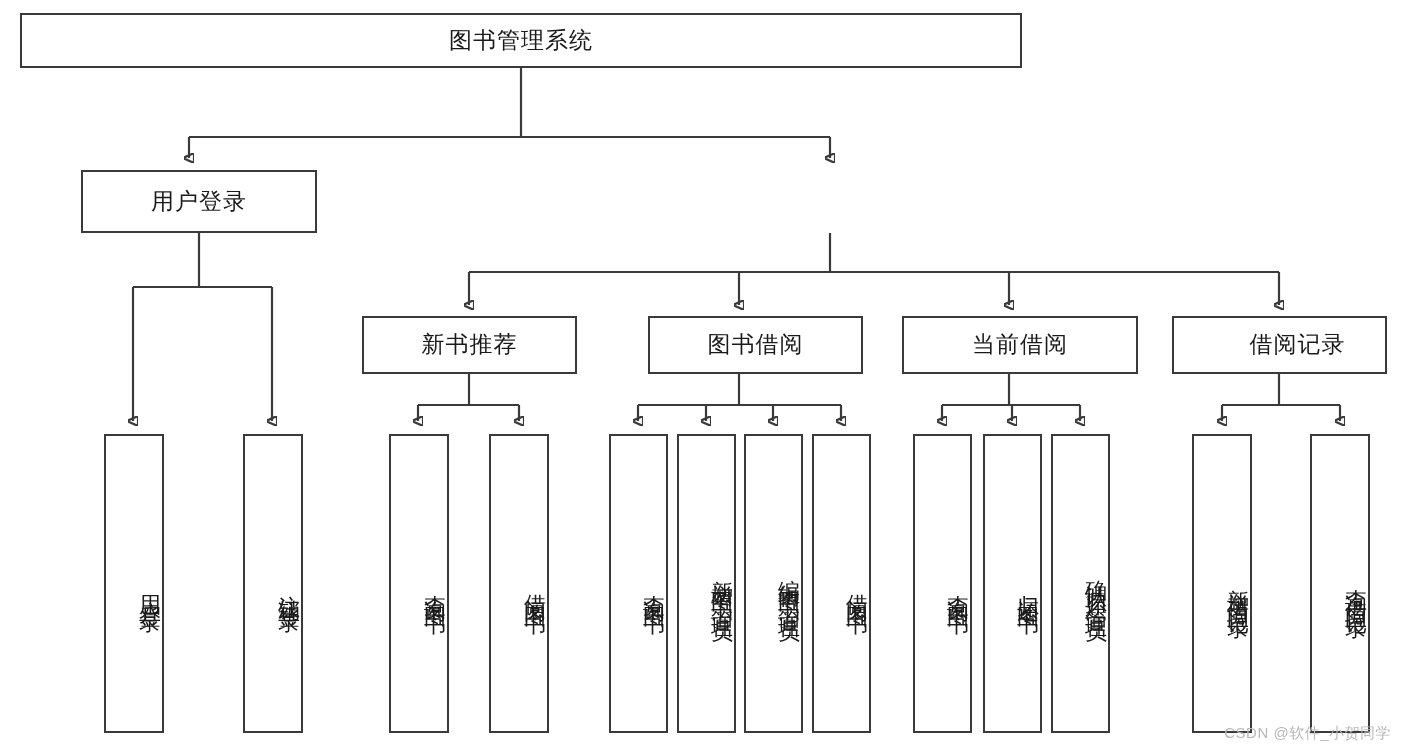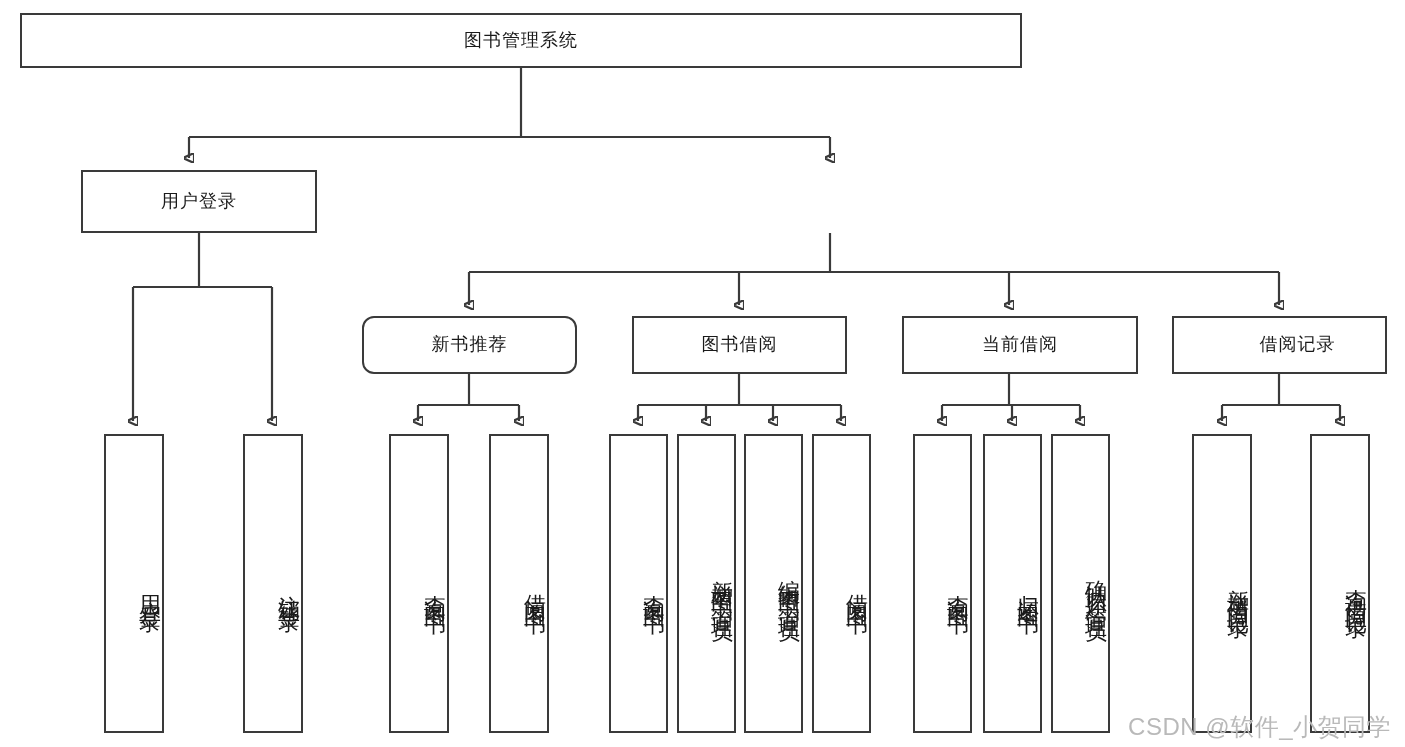--- a/index.html
+++ b/index.html
@@ -21,21 +21,21 @@
     position: absolute;
     box-sizing: border-box;
     border: 2px solid #3a3a3a;
     background: #ffffff;
     display: flex;
     align-items: center;
     justify-content: center;
     color: #1a1a1a;
   }
   .node.horiz {
-    font-size: 18px;
+    font-size: 23px;
     letter-spacing: 1px;
     line-height: 1.2;
   }
   .node.vert {
     writing-mode: vertical-rl;
     text-orientation: upright;
     font-size: 22px;
     letter-spacing: 6px;
     line-height: 1.05;
     padding-top: 10px;
@@ -52,21 +52,21 @@
   }
   #edges path, #edges line {
     stroke: #3a3a3a;
     stroke-width: 2.2;
     fill: none;
   }
   .watermark {
     position: absolute;
     right: 14px;
     bottom: 4px;
-    font-size: 24px;
+    font-size: 15px;
     color: #b9b9b9;
     letter-spacing: 0.5px;
     white-space: nowrap;
   }
 </style>
 </head>
 <body>
 
 <div id="canvas">
 
@@ -117,23 +117,23 @@
     <line x1="1222" y1="405" x2="1340" y2="405"></line>
     <line x1="1222" y1="405" x2="1222" y2="421" marker-end="url(#arrow)"></line>
     <line x1="1340" y1="405" x2="1340" y2="421" marker-end="url(#arrow)"></line>
   </svg>
 
   <div class="node horiz" style="left:20px; top:13px; width:1002px; height:55px;">图书管理系统</div>
 
   <div class="node horiz" style="left:81px; top:170px; width:236px; height:63px;">用户登录</div>
 
 
-  <div class="node horiz" style="left:362px; top:316px; width:215px; height:58px;border-radius:12px;">新书推荐</div>
+  <div class="node horiz" style="left:362px; top:316px; width:215px; height:58px;">新书推荐</div>
 
-  <div class="node horiz" style="left:632px; top:316px; width:215px; height:58px;">图书借阅</div>
+  <div class="node horiz" style="left:648px; top:316px; width:215px; height:58px;">图书借阅</div>
 
   <div class="node horiz" style="left:902px; top:316px; width:236px; height:58px;">当前借阅</div>
 
   <div class="node horiz" style="left:1172px; top:316px; width:215px; height:58px;padding-left:36px;">借阅记录</div>
 
   <div class="node vert" style="left:104px; top:434px; width:60px; height:299px;">用户登录</div>
 
   <div class="node vert" style="left:243px; top:434px; width:60px; height:299px;">注销登录</div>
 
   <div class="node vert" style="left:389px; top:434px; width:60px; height:299px;">查询图书</div>

